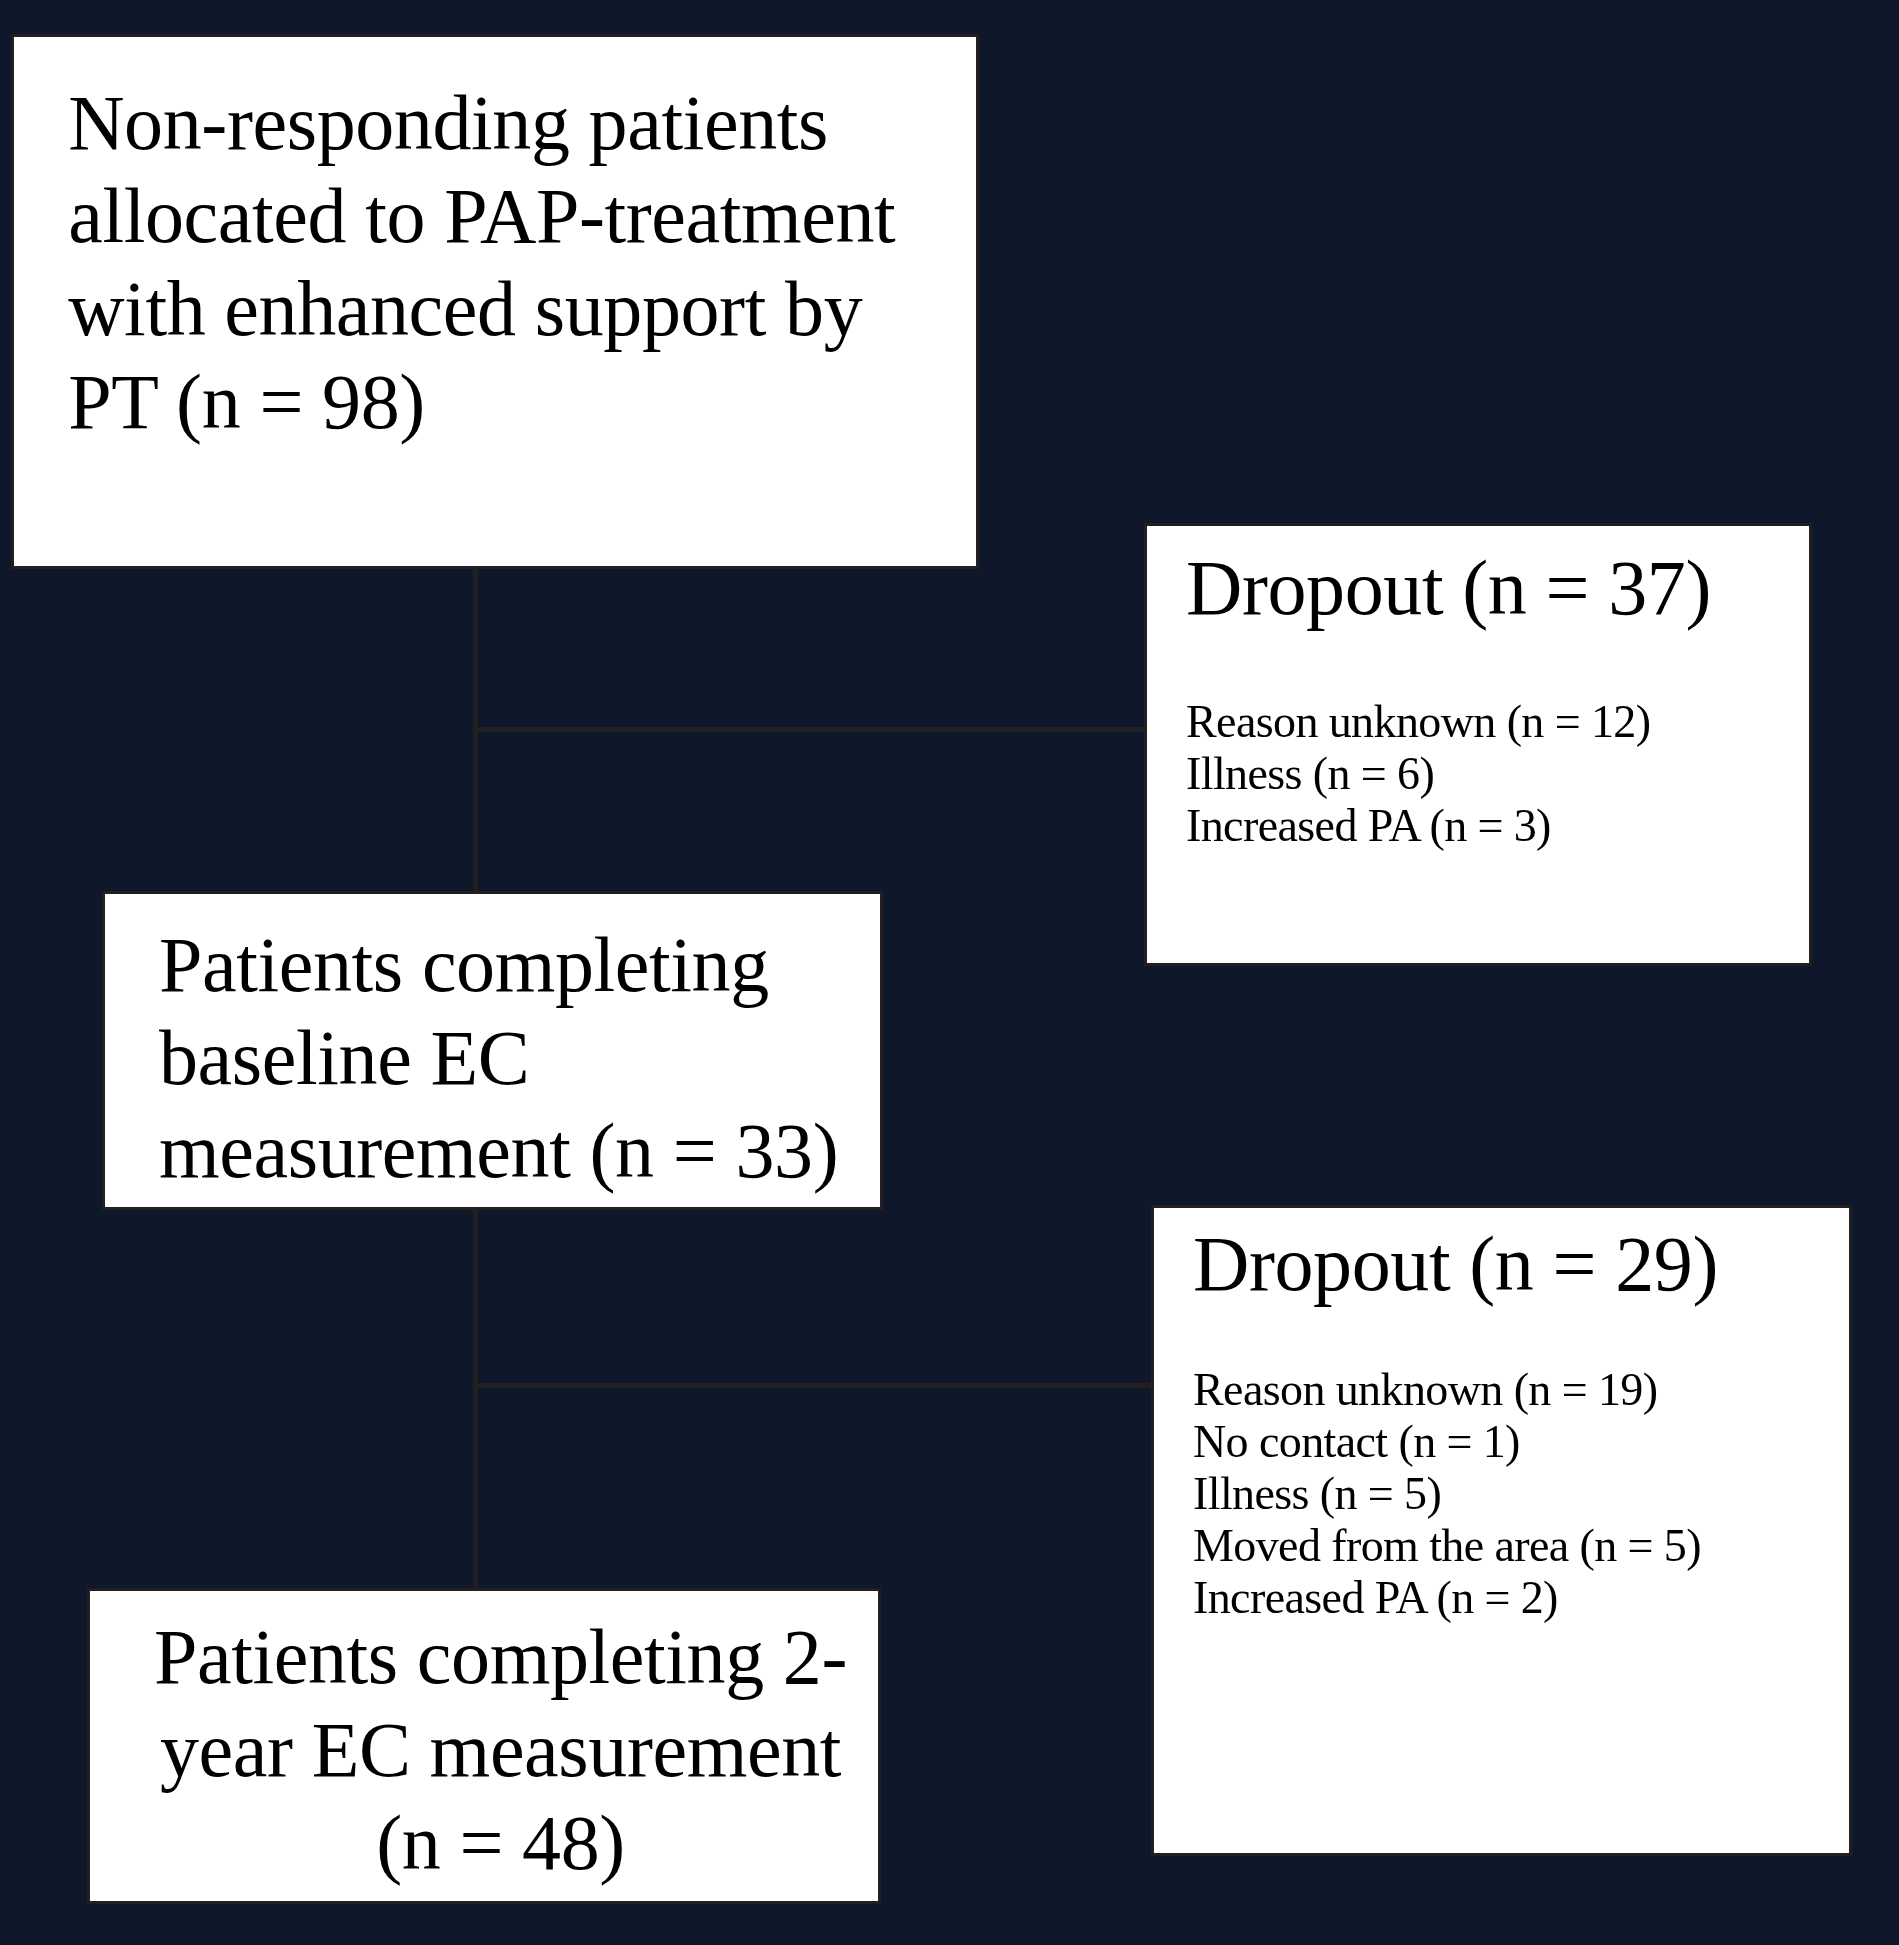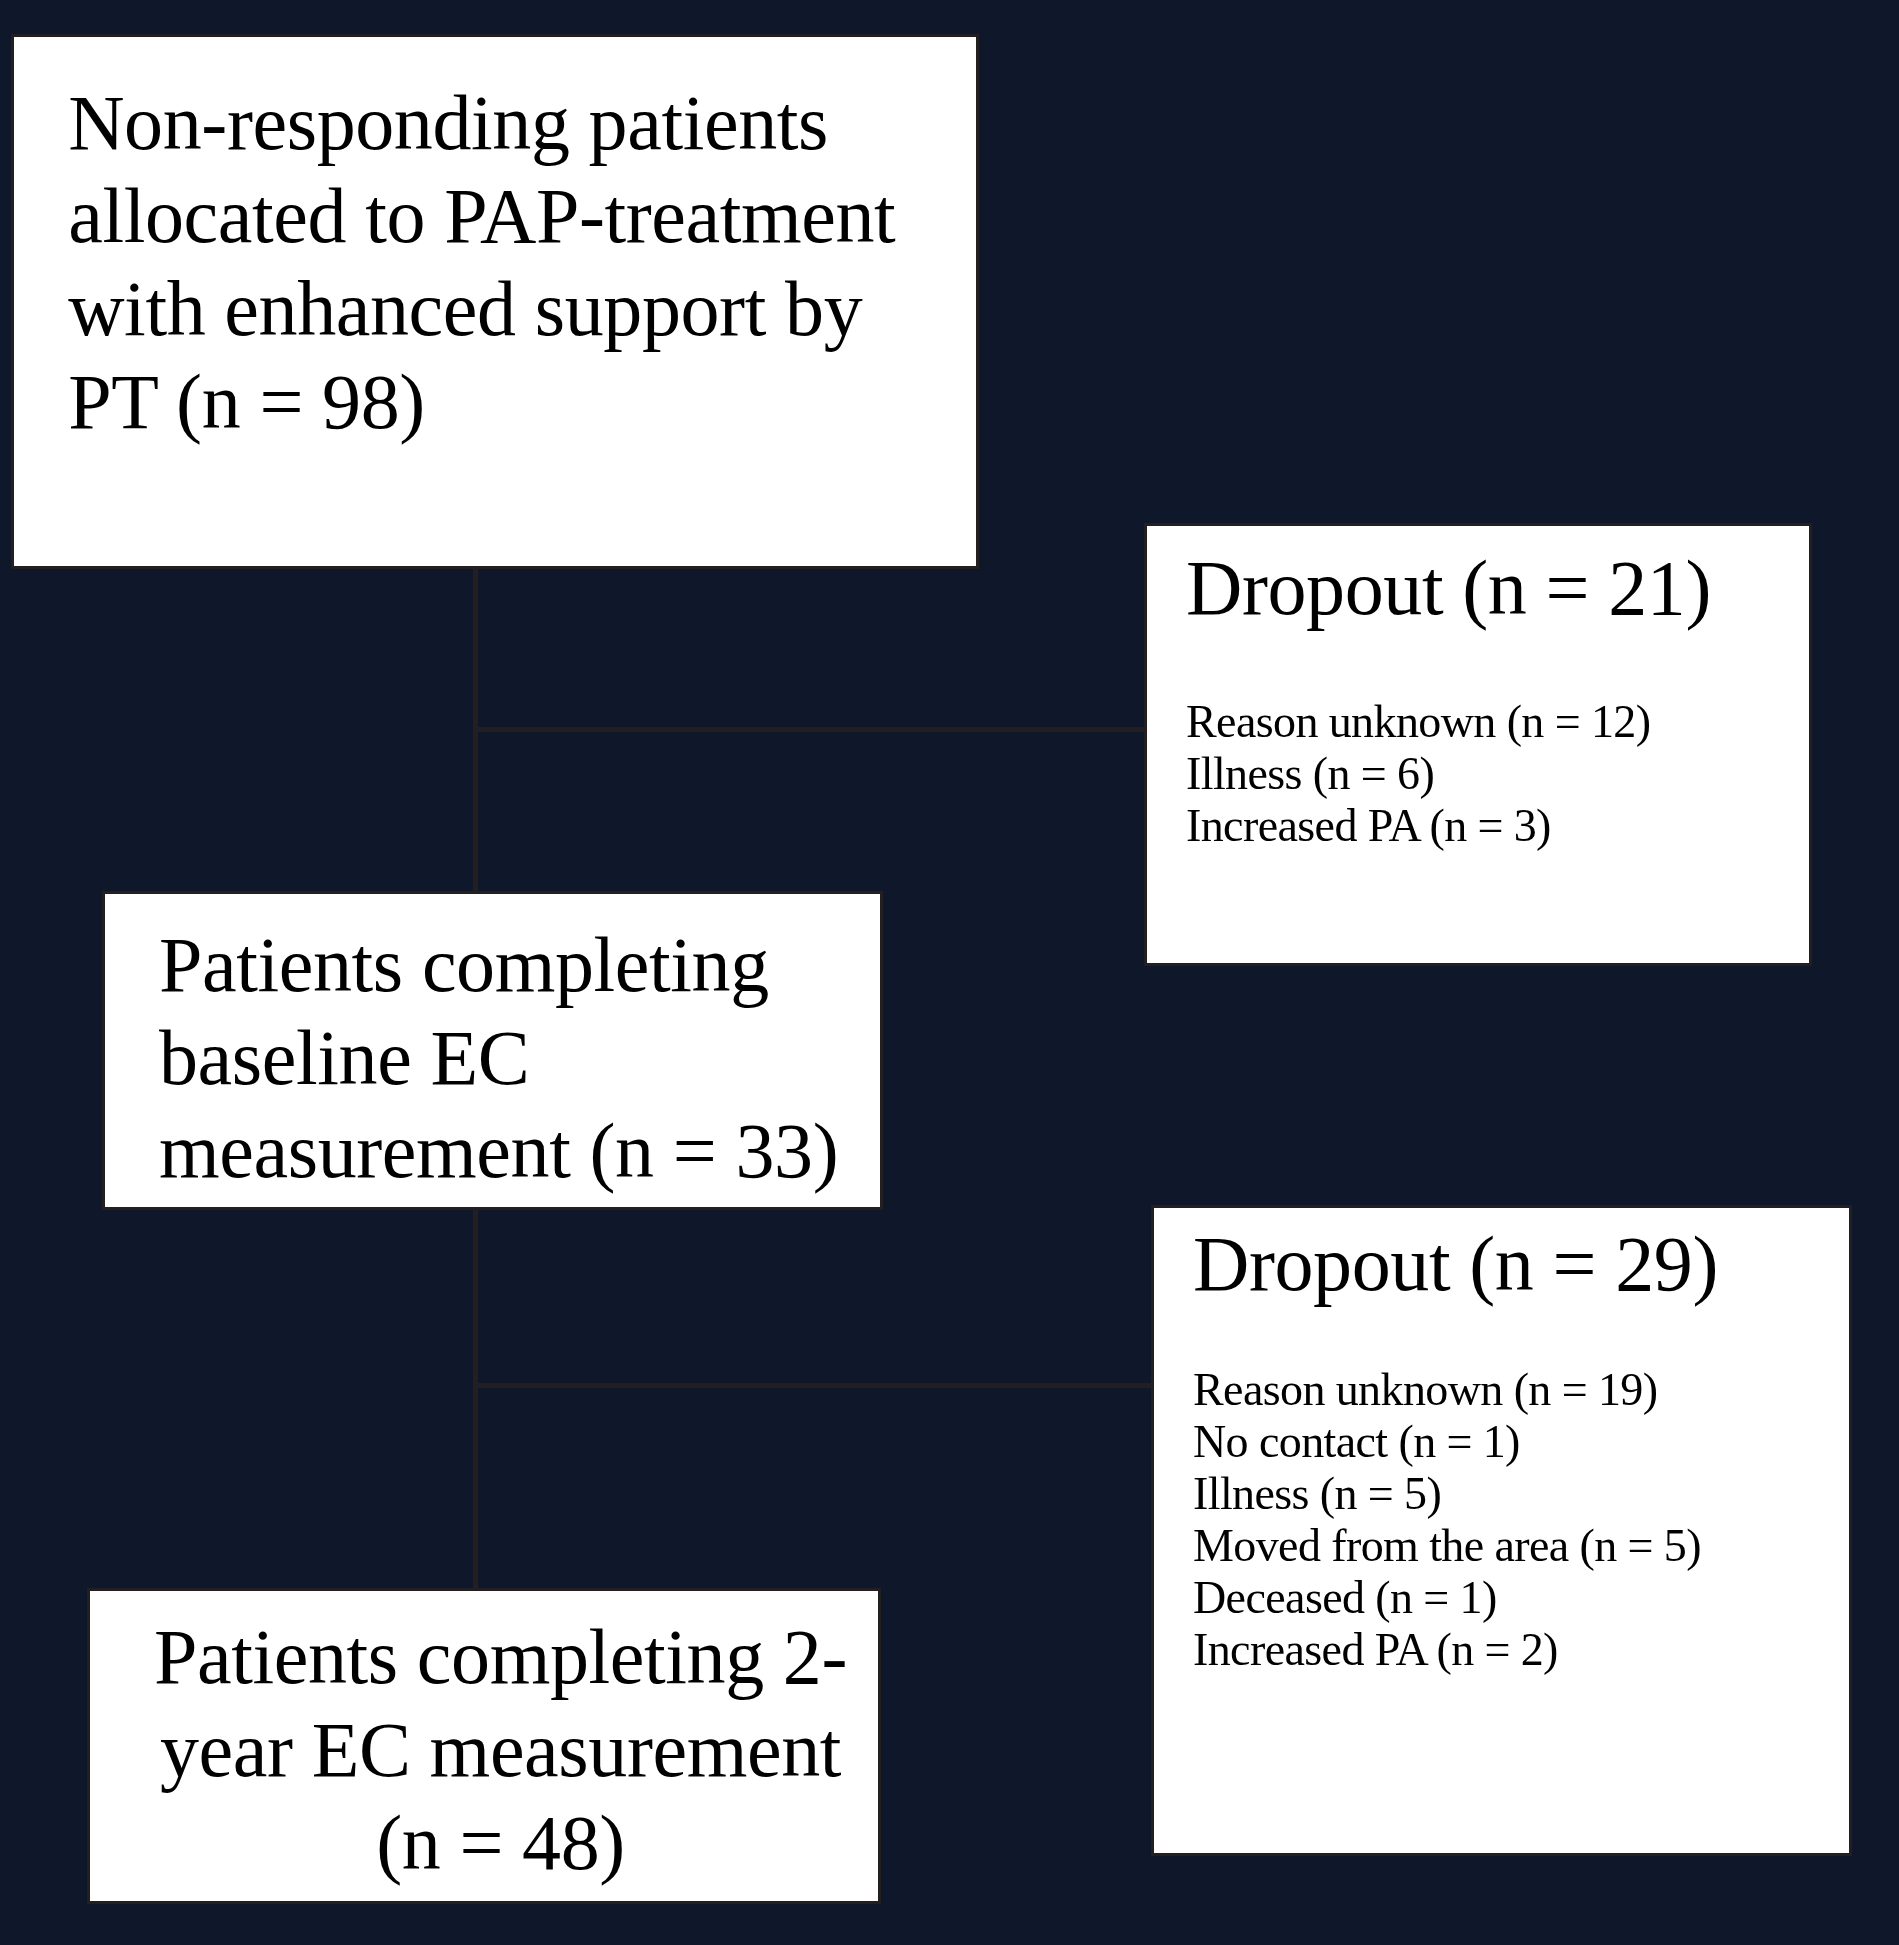--- a/index.html
+++ b/index.html
@@ -104,21 +104,21 @@
 <div id="canvas">
 
   <div id="box-allocated" class="node">
     <div class="node-text main-text">Non-responding patients allocated to PAP-treatment with enhanced support by PT  (n = 98)</div>
   </div>
 
   <div id="conn-v-1" class="vline"></div>
   <div id="conn-h-1" class="hline"></div>
 
   <div id="box-dropout-1" class="node">
-    <div class="dropout-head">Dropout (n = 21)</div>
+    <div class="dropout-head">Dropout (n = 37)</div>
     <div class="dropout-list">
       <div class="reason-line">Reason unknown (n = 12)</div>
       <div class="reason-line">Illness (n = 6)</div>
       <div class="reason-line">Increased PA (n = 3)</div>
     </div>
   </div>
 
   <div id="box-baseline" class="node">
     <div class="node-text main-text">Patients completing baseline EC measurement (n = 33)</div>
   </div>
@@ -126,21 +126,20 @@
   <div id="conn-v-2" class="vline"></div>
   <div id="conn-h-2" class="hline"></div>
 
   <div id="box-dropout-2" class="node">
     <div class="dropout-head">Dropout (n = 29)</div>
     <div class="dropout-list">
       <div class="reason-line">Reason unknown (n = 19)</div>
       <div class="reason-line">No contact (n = 1)</div>
       <div class="reason-line">Illness (n = 5)</div>
       <div class="reason-line">Moved from the area (n = 5)</div>
-      <div class="reason-line">Deceased (n = 1)</div>
       <div class="reason-line">Increased PA (n = 2)</div>
     </div>
   </div>
 
   <div id="box-twoyear" class="node">
     <div class="node-text main-text">Patients completing 2-year EC measurement (n = 48)</div>
   </div>
 
 </div>
 

